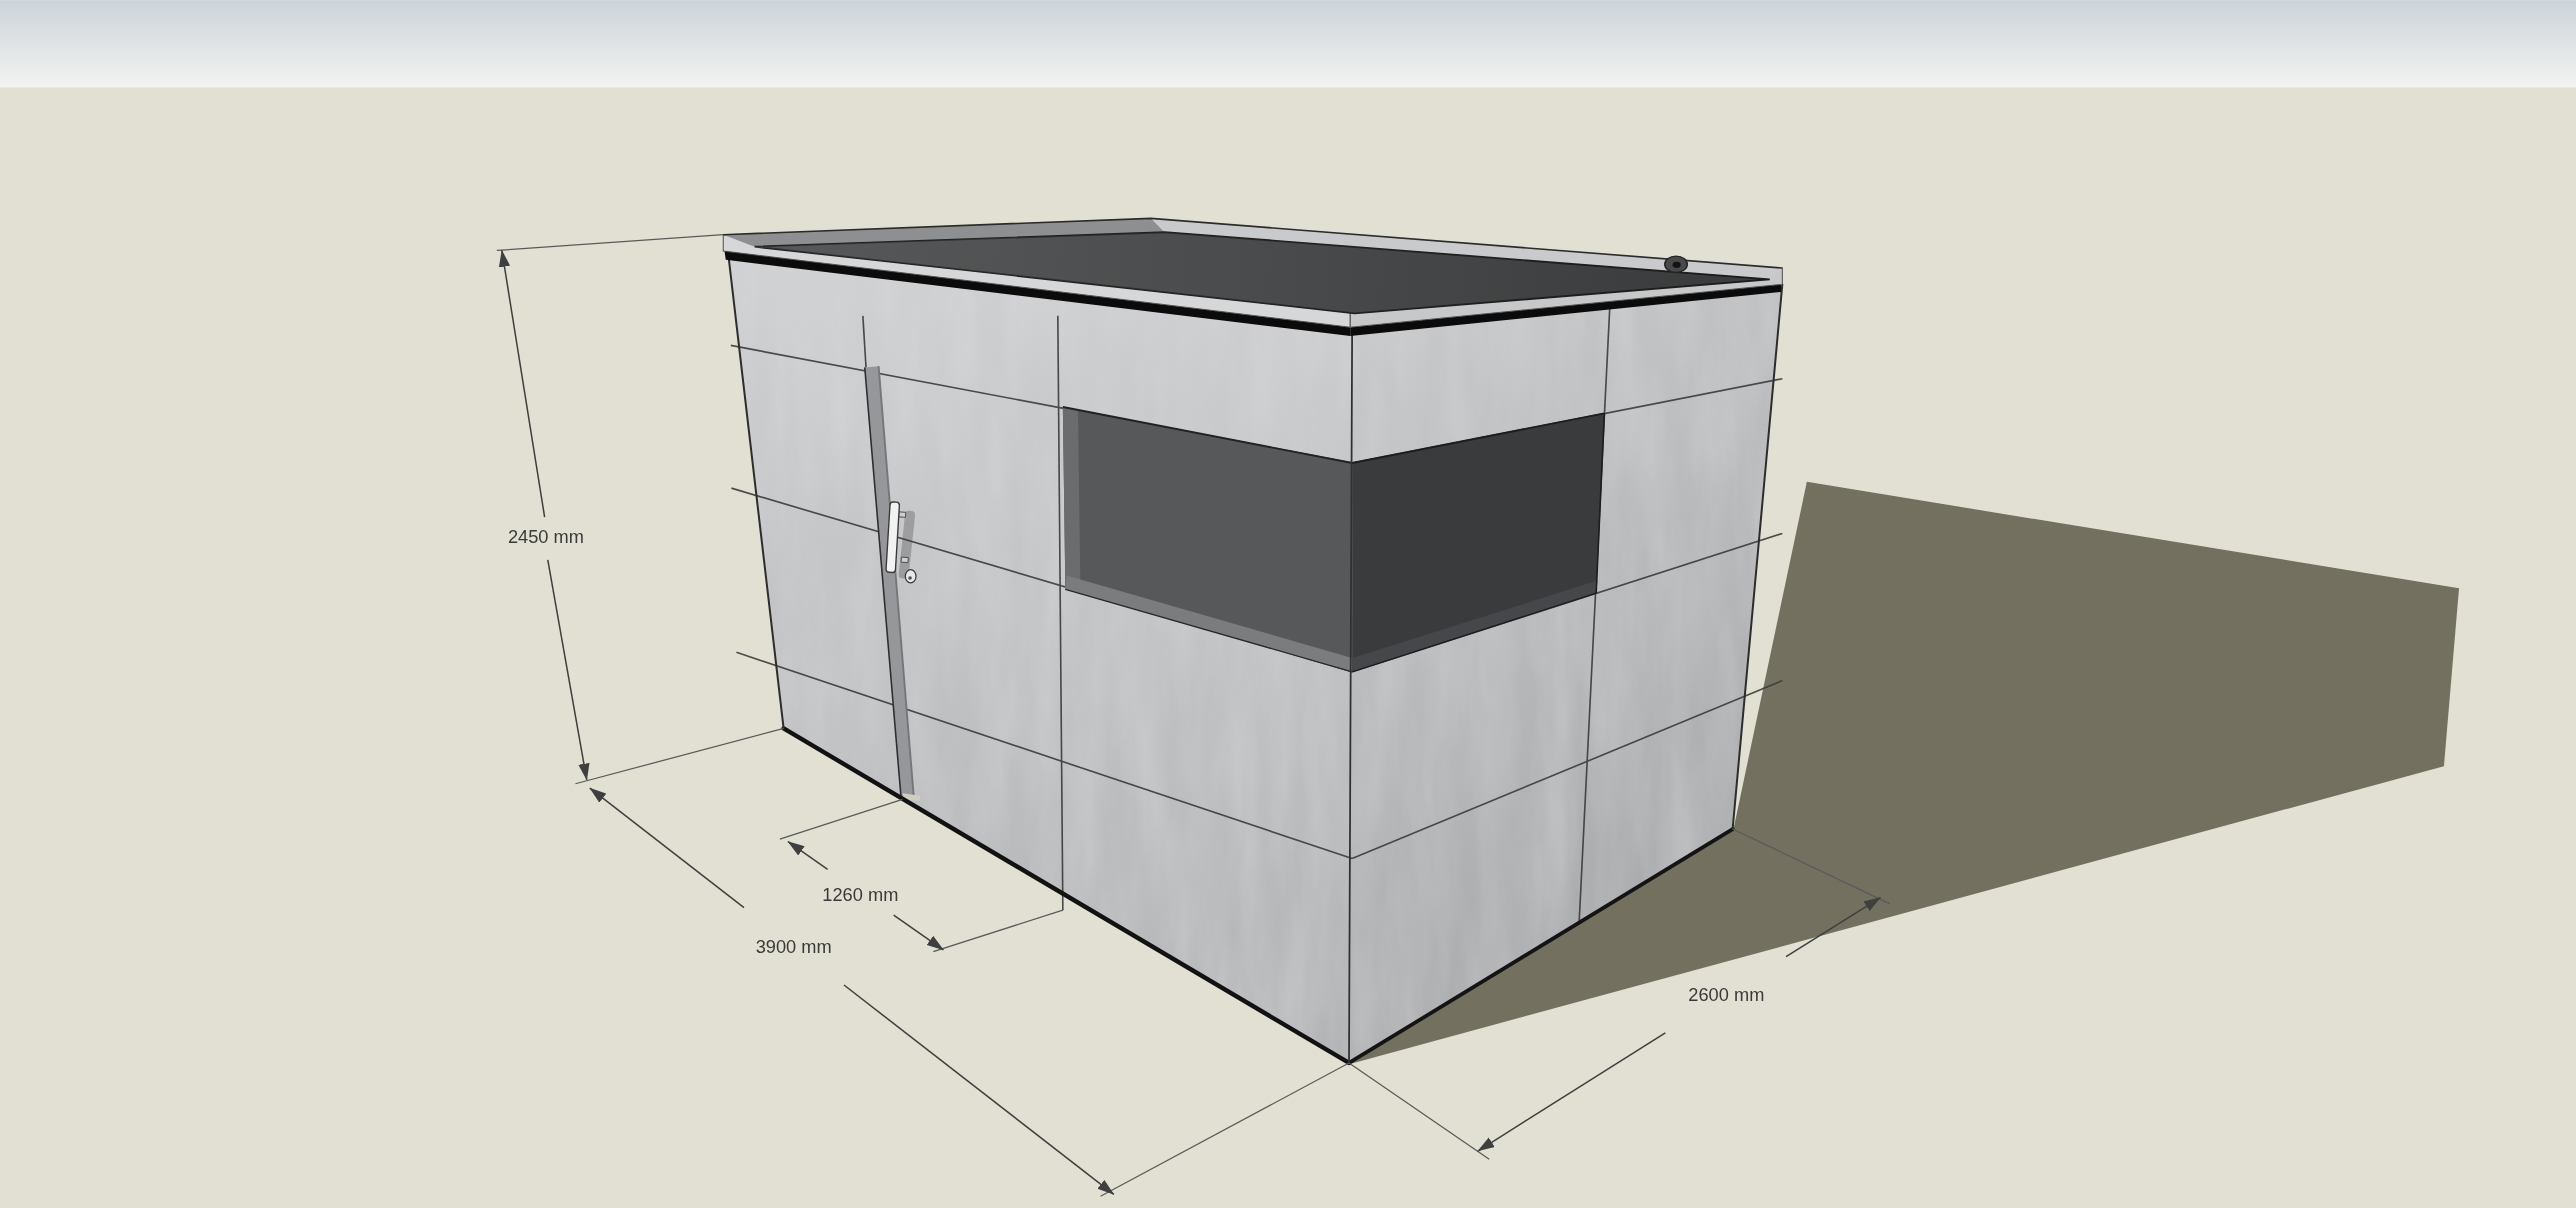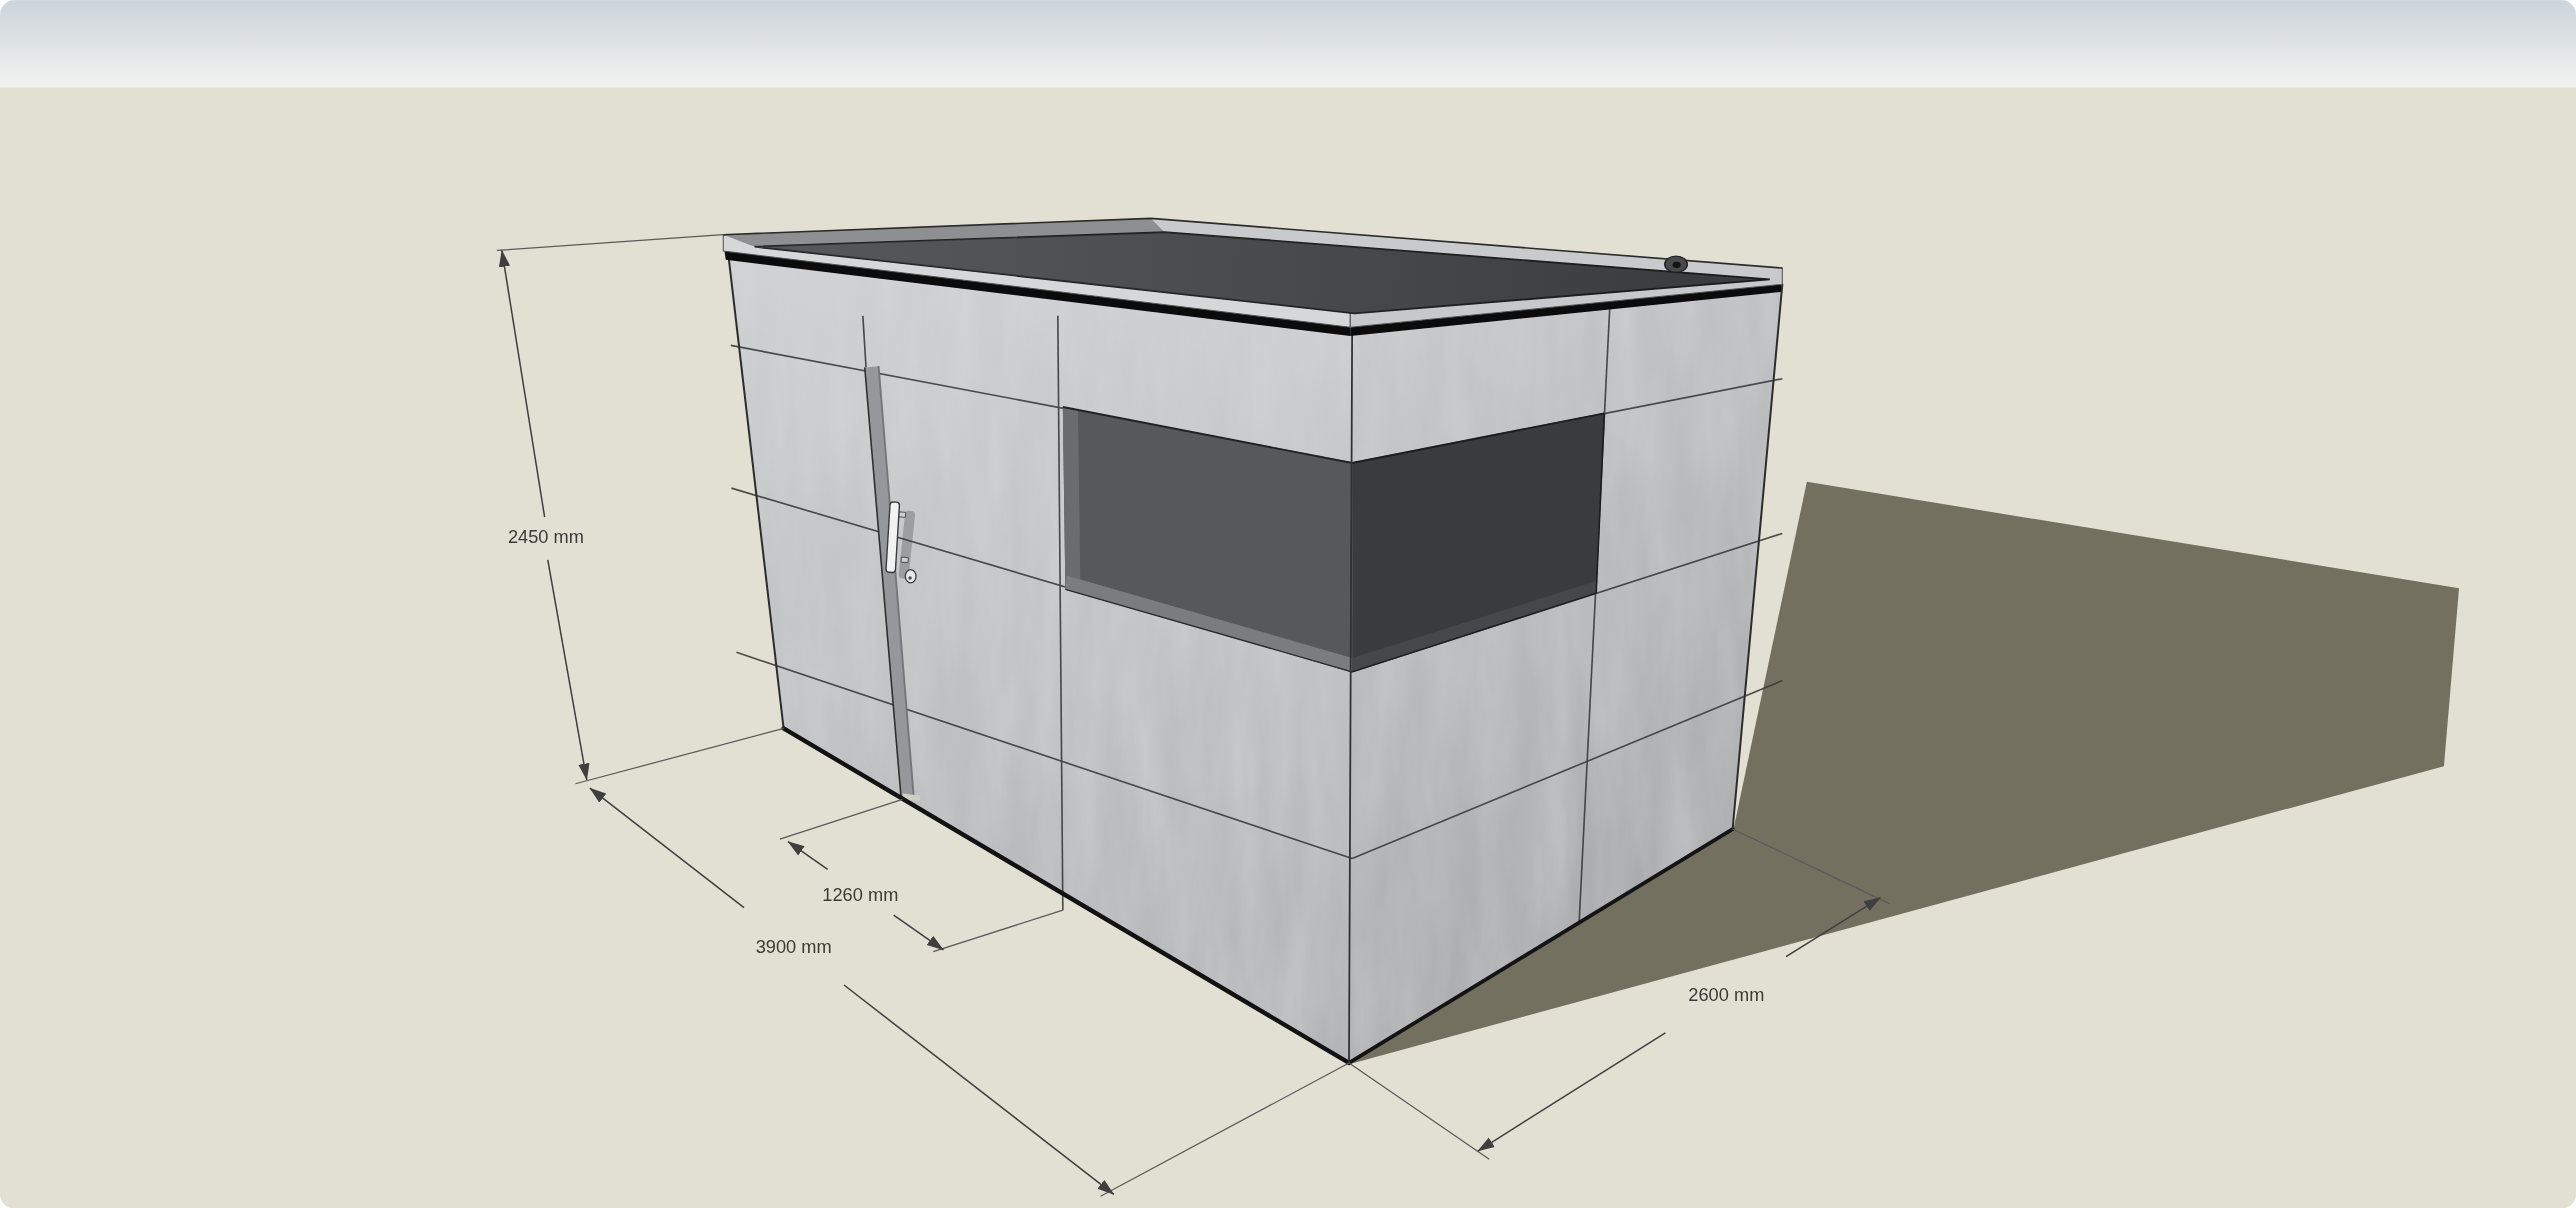--- a/index.html
+++ b/index.html
@@ -1,17 +1,17 @@
 <!DOCTYPE html>
 <html style="font-size:10px"><head>
 <meta charset="utf-8">
 <style>
   html,body{margin:0;padding:0;background:#ffffff;}
   .stage{position:relative;width:2576px;height:1209px;overflow:hidden;
-         font-family:"Liberation Sans",sans-serif;border-radius:15px;}
+         font-family:"Liberation Sans",sans-serif;}
   .stage svg{position:absolute;inset:0;display:block;}
   text.dim-label{font-family:"Liberation Sans",sans-serif;font-size:29px;
                  text-anchor:middle;}
 </style>
 </head>
 <body>
 
 <div class="stage">
 <svg viewBox="0 0 4096 1922" width="2576" height="1209">
   <defs>

